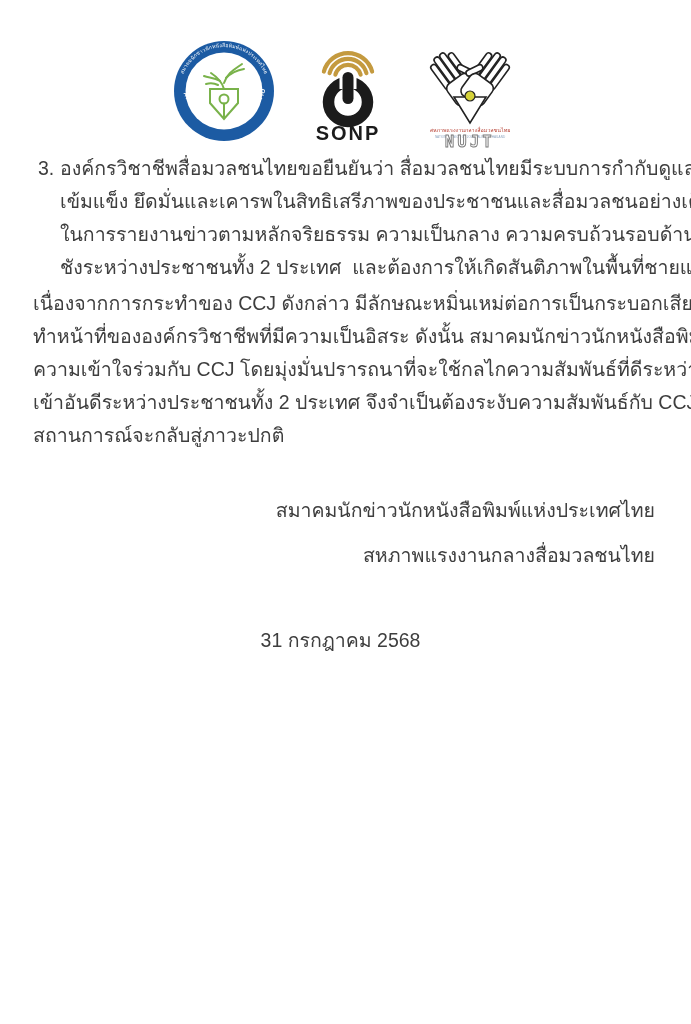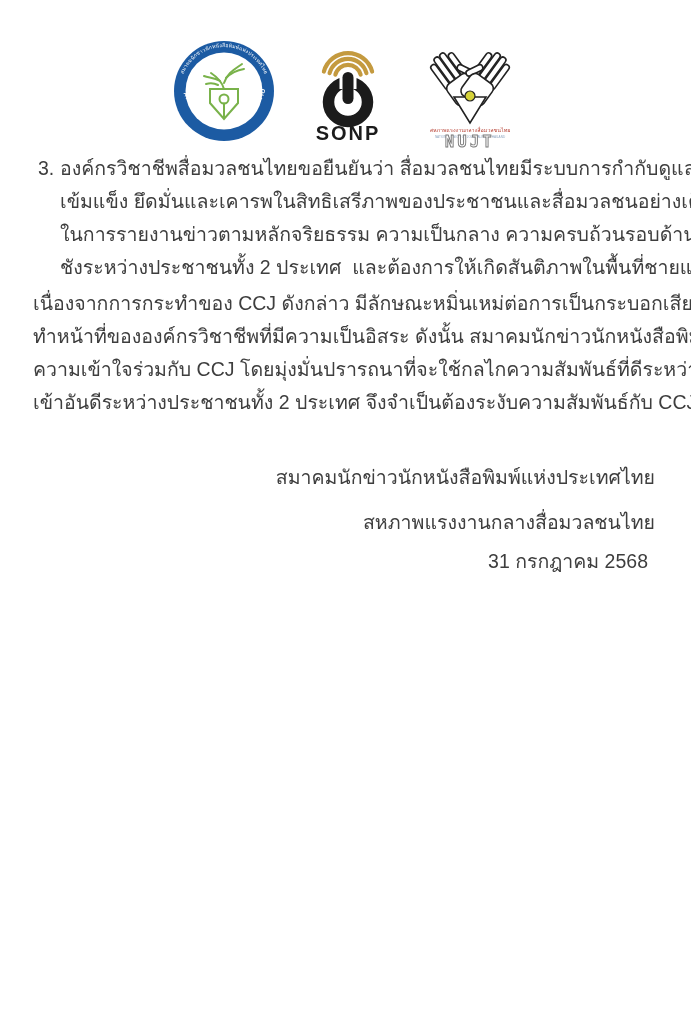--- a/index.html
+++ b/index.html
@@ -16,21 +16,21 @@
   .logo{display:block;}
   
   .content{padding:0 31px 0 33px;font-size:19.5px;line-height:33px;}
   .line{white-space:pre;line-height:33px;height:33px;}
   .numbered-item{display:flex;margin-top:8px;}
   .item-number{width:22px;margin-left:5px;flex:0 0 auto;line-height:33px;}
   .item-lines{flex:1 1 auto;}
   .paragraph{margin-top:3px;}
   .signatures{margin-top:36px;text-align:right;padding-right:5px;}
   .sig-line{line-height:45px;height:45px;white-space:pre;}
-  .date-line{text-align:right;padding-right:12px;
+  .date-line{margin-top:46px;text-align:center;padding-right:12px;
              line-height:33px;height:33px;white-space:pre;}
 </style>
 </head>
 <body>
 
 <div class="page">
 
   <div class="logos">
 
     <svg class="logo" width="110" height="104" viewBox="0 0 110 104" aria-hidden="true">
@@ -107,20 +107,21 @@
         <div class="line">ในการรายงานข่าวตามหลักจริยธรรม ความเป็นกลาง ความครบถ้วนรอบด้าน ไม่ยุยงให้เกิดความเกลียด</div>
         <div class="line">ชังระหว่างประชาชนทั้ง 2 ประเทศ  และต้องการให้เกิดสันติภาพในพื้นที่ชายแดนอย่างแท้จริงและยั่งยืน</div>
       </div>
     </div>
 
     <div class="paragraph">
       <div class="line">เนื่องจากการกระทำของ CCJ ดังกล่าว มีลักษณะหมิ่นเหม่ต่อการเป็นกระบอกเสียงของรัฐบาลกัมพูชามากกว่าการ</div>
       <div class="line">ทำหน้าที่ขององค์กรวิชาชีพที่มีความเป็นอิสระ ดังนั้น สมาคมนักข่าวนักหนังสือพิมพ์แห่งประเทศไทย ซึ่งมีบันทึก</div>
       <div class="line">ความเข้าใจร่วมกับ CCJ โดยมุ่งมั่นปรารถนาที่จะใช้กลไกความสัมพันธ์ที่ดีระหว่างสื่อมวลชนในการเสริมสร้างความ</div>
       <div class="line">เข้าอันดีระหว่างประชาชนทั้ง 2 ประเทศ จึงจำเป็นต้องระงับความสัมพันธ์กับ CCJ เป็นการชั่วคราว จนกว่า</div>
+      <div class="line">สถานการณ์จะกลับสู่ภาวะปกติ</div>
     </div>
 
     <div class="signatures">
       <div class="sig-line">สมาคมนักข่าวนักหนังสือพิมพ์แห่งประเทศไทย</div>
       <div class="sig-line">สหภาพแรงงานกลางสื่อมวลชนไทย</div>
     </div>
 
     <div class="date-line">31 กรกฎาคม 2568</div>
   </div>
 </div>

